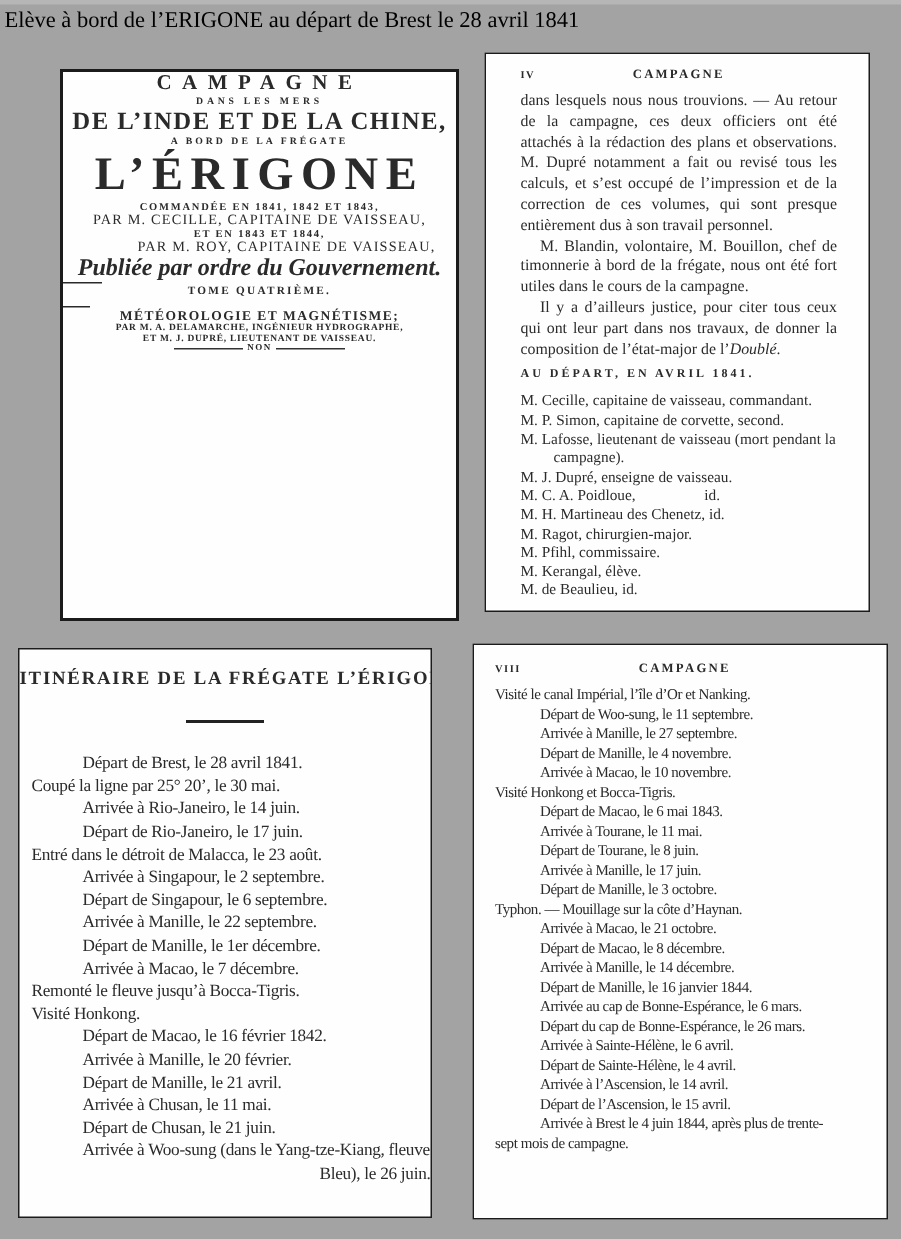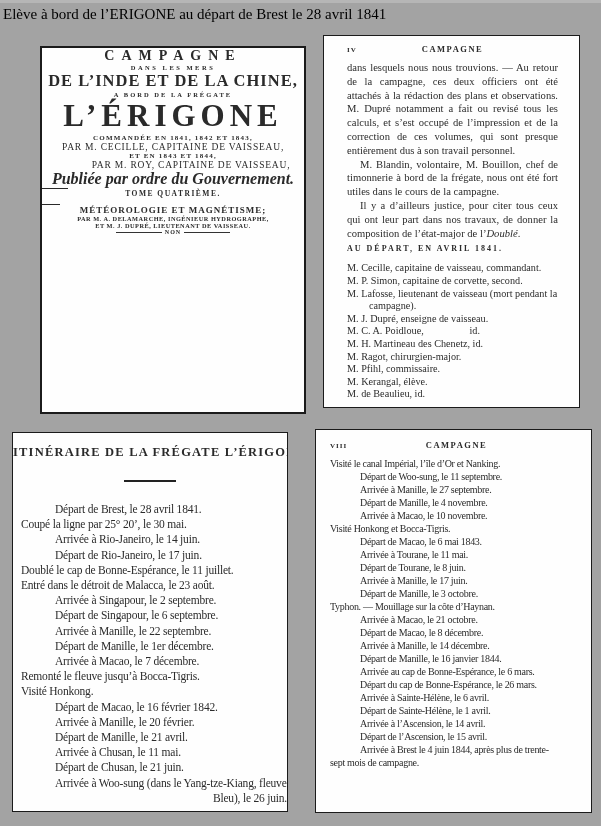--- a/index.html
+++ b/index.html
@@ -121,21 +121,20 @@
   </div>
 
   <div class="page bl">
     <div class="bl-title">ITINÉRAIRE DE LA FRÉGATE L’ÉRIGONE.</div>
     <div class="bl-rule"></div>
     <div class="entries">
         <div class="ind1">Départ de Brest, le 28 avril 1841.</div>
         <div class="ind0">Coupé la ligne par 25° 20’, le 30 mai.</div>
         <div class="ind1">Arrivée à Rio-Janeiro, le 14 juin.</div>
         <div class="ind1">Départ de Rio-Janeiro, le 17 juin.</div>
-        <div class="ind0">Doublé le cap de Bonne-Espérance, le 11 juillet.</div>
         <div class="ind0">Entré dans le détroit de Malacca, le 23 août.</div>
         <div class="ind1">Arrivée à Singapour, le 2 septembre.</div>
         <div class="ind1">Départ de Singapour, le 6 septembre.</div>
         <div class="ind1">Arrivée à Manille, le 22 septembre.</div>
         <div class="ind1">Départ de Manille, le 1er décembre.</div>
         <div class="ind1">Arrivée à Macao, le 7 décembre.</div>
         <div class="ind0">Remonté le fleuve jusqu’à Bocca-Tigris.</div>
         <div class="ind0">Visité Honkong.</div>
         <div class="ind1">Départ de Macao, le 16 février 1842.</div>
         <div class="ind1">Arrivée à Manille, le 20 février.</div>
@@ -166,21 +165,21 @@
           <div class="ind1">Arrivée à Manille, le 17 juin.</div>
           <div class="ind1">Départ de Manille, le 3 octobre.</div>
           <div class="ind0">Typhon. — Mouillage sur la côte d’Haynan.</div>
           <div class="ind1">Arrivée à Macao, le 21 octobre.</div>
           <div class="ind1">Départ de Macao, le 8 décembre.</div>
           <div class="ind1">Arrivée à Manille, le 14 décembre.</div>
           <div class="ind1">Départ de Manille, le 16 janvier 1844.</div>
           <div class="ind1">Arrivée au cap de Bonne-Espérance, le 6 mars.</div>
           <div class="ind1">Départ du cap de Bonne-Espérance, le 26 mars.</div>
           <div class="ind1">Arrivée à Sainte-Hélène, le 6 avril.</div>
-          <div class="ind1">Départ de Sainte-Hélène, le 1 avril.</div>
+          <div class="ind1">Départ de Sainte-Hélène, le 4 avril.</div>
           <div class="ind1">Arrivée à l’Ascension, le 14 avril.</div>
           <div class="ind1">Départ de l’Ascension, le 15 avril.</div>
           <div class="ind1">Arrivée à Brest le 4 juin 1844, après plus de trente-</div>
           <div class="ind0">sept mois de campagne.</div>
         </div>
     </div>
   </div>
 </div>
 
 </body></html>

